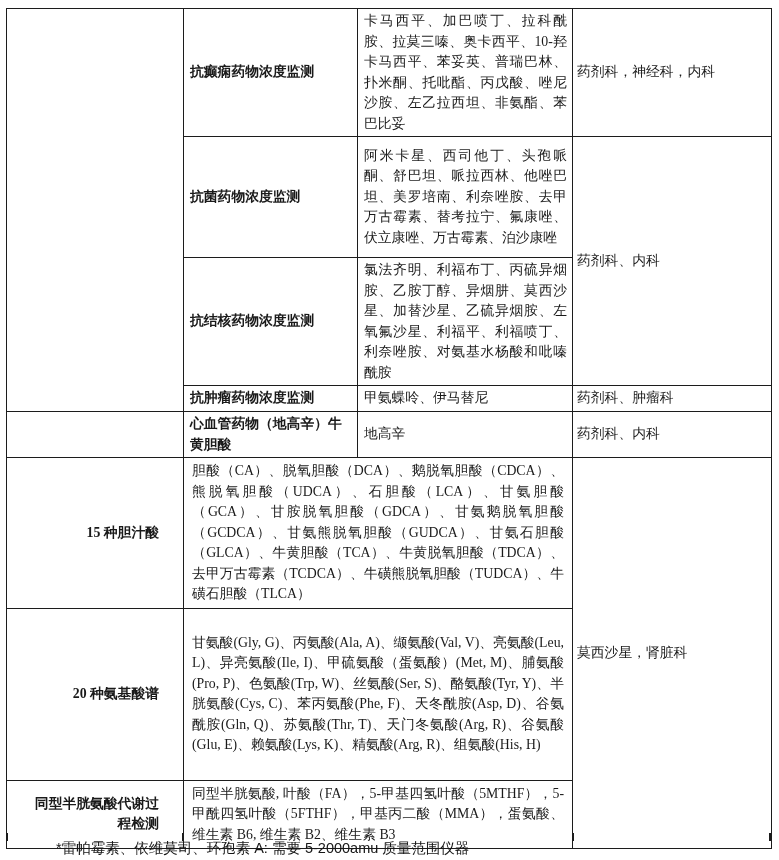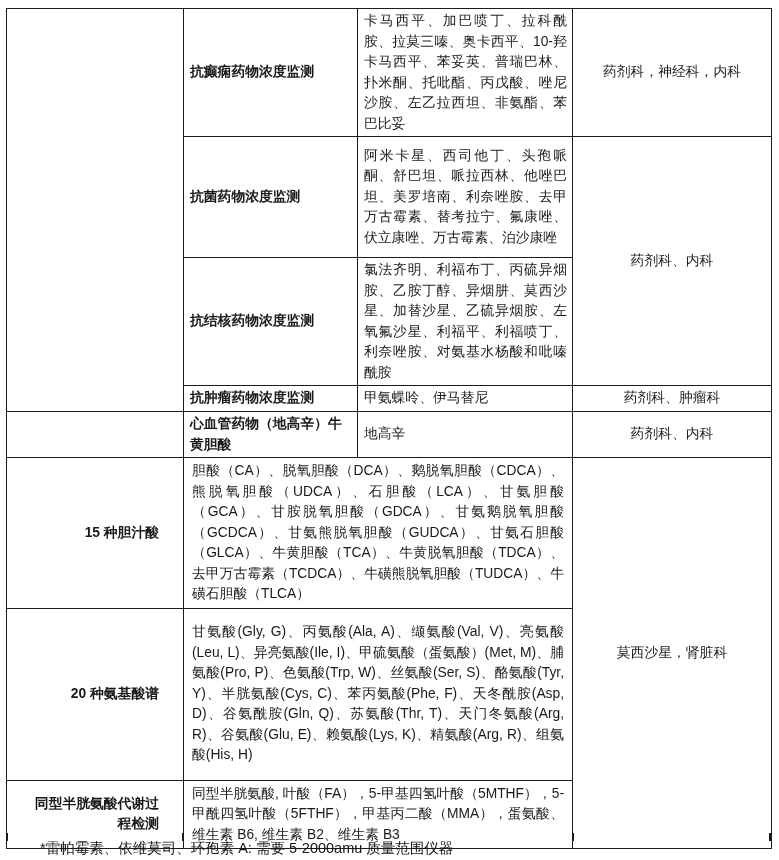--- a/index.html
+++ b/index.html
@@ -9,42 +9,43 @@
   }
   table.main{
     position:absolute;left:6px;top:8px;width:765px;
     border-collapse:collapse;table-layout:fixed;
   }
   table.main td{
     border:1.5px solid #1c1c1c;
     vertical-align:middle;
     font-size:13.8px;line-height:20.5px;
     overflow:hidden;
+    font-family:Liberation Serif, serif;
   }
   col.c1{width:177px;}
   col.c2{width:174px;}
   col.c3{width:215px;}
   col.c4{width:199px;}
   tr.r1{height:118px;}
   tr.r2{height:121px;}
   tr.r3{height:120px;}
   tr.r4{height:26px;margin-left:22px;}
   tr.r5{height:46px;}
   tr.r6{height:146px;}
   tr.r7{height:172px;}
   tr.r8{height:68px;}
   td.test{font-weight:bold;padding:2px 6px;}
   td.cat{font-weight:bold;text-align:right;padding:2px 24px;}
   td.drugs{text-align:justify;text-justify:inter-ideograph;padding:2px 5px 2px 6px;}
   td.content{text-align:justify;text-justify:inter-ideograph;padding:3px 8px;}
-  td.dept{text-align:center;padding:2px 4px;}
+  td.dept{padding:2px 4px;}
   td.empty{background:#ffffff;}
   .tick{position:absolute;top:833px;width:2px;height:8px;background:#1c1c1c;}
   .footnote{
-    position:absolute;left:40px;top:838px;
+    position:absolute;left:56px;top:838px;
     font-size:14.5px;line-height:20px;color:#161616;
   }
 </style>
 </head>
 <body>
 
 <div class="page">
 
   <table class="main">
     <colgroup>

